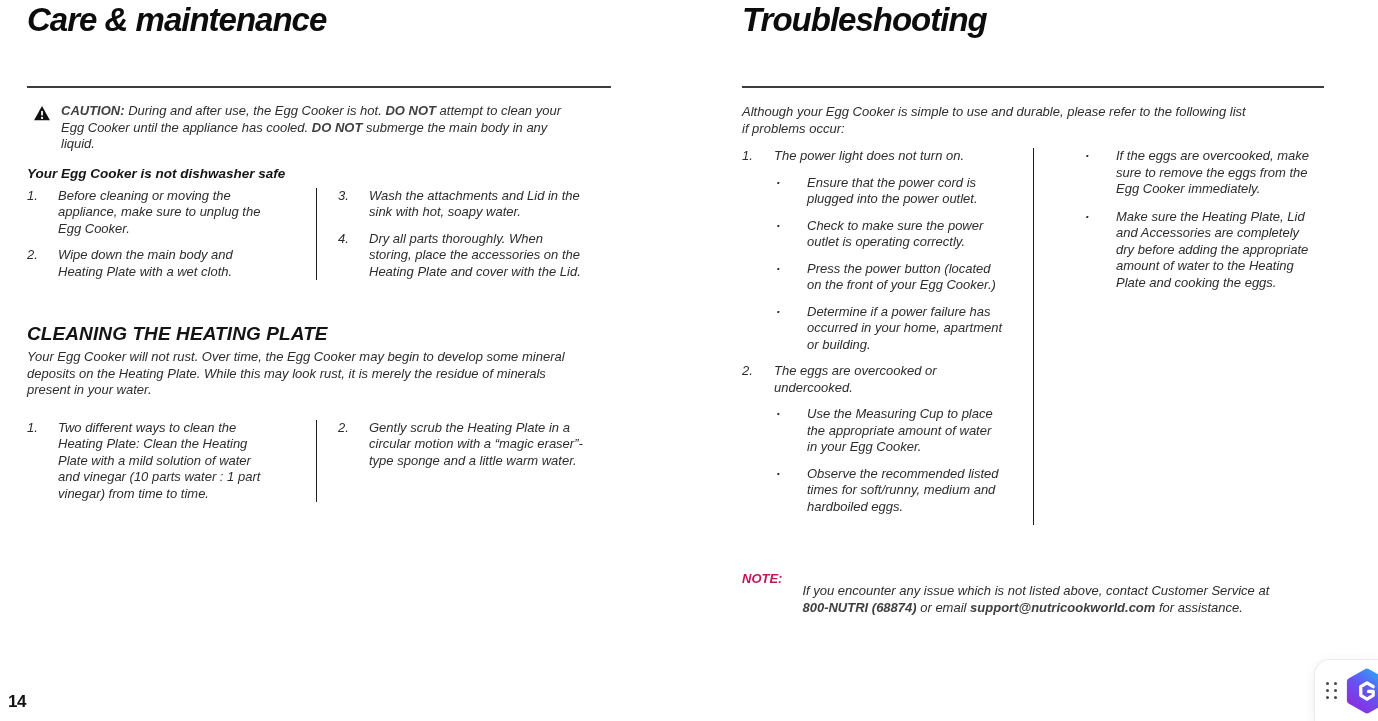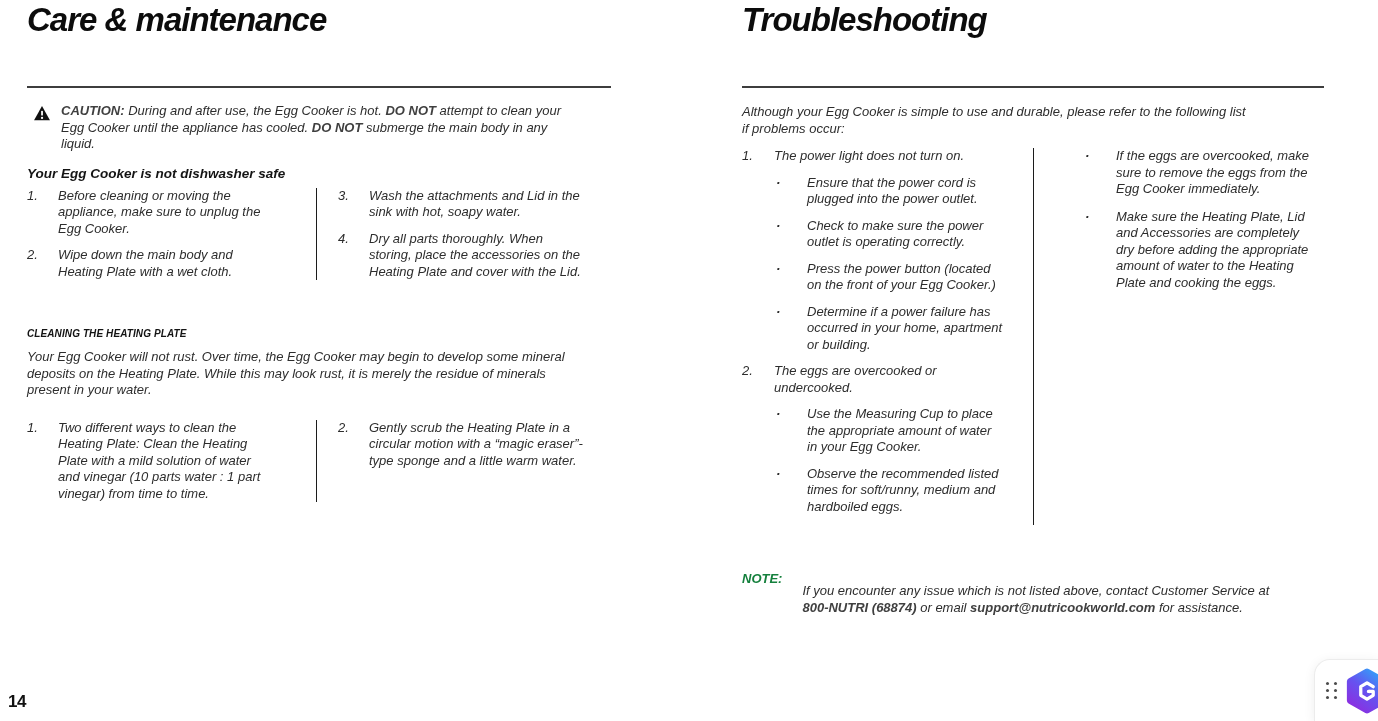--- a/index.html
+++ b/index.html
@@ -31,42 +31,42 @@
   
   .two-col-list { display:flex; margin-top:6px; }
   .list-col-1 { width:289px; flex:none; }
   .list-col-2 { margin-left:21px; flex:none; }
   .v-divider { width:0; border-left:1.5px solid #1c1c1c; flex:none; }
   .list-item { display:flex; margin-bottom:10px; }
   .list-item:last-child { margin-bottom:0; }
   .li-num { flex:none; width:31px; }
   .li-text { width:218px; }
 
-  .upper-head { margin-top:45px; font-size:10px; line-height:17px; font-weight:700; color:#141414; letter-spacing:0.1px; }
+  .upper-head { margin-top:45px; font-size:19px; line-height:17px; font-weight:700; color:#141414; letter-spacing:0.1px; }
   .cleaning-para { margin:7px 0 0 0; width:560px; }
   .mt21 { margin-top:21px; }
 
   
   .intro { margin:16px 0 0 0; width:505px; }
   .trouble-wrap { display:flex; margin-top:11px; }
   .t-col1 { width:291px; flex:none; }
   .t-col2 { margin-left:51px; flex:none; width:240px; }
   .p-item { display:flex; }
   .p-num { flex:none; width:32px; }
   .p-text { width:228px; }
   .bullets { margin:10px 0 10px 34px; }
   .b-row { display:flex; margin-bottom:10px; }
   .b-row:last-child { margin-bottom:0; }
   .b-dot { flex:none; width:31px; font-weight:700; }
   .b-text { width:196px; }
   .t-col2 .b-row { margin:0 0 11px 0; }
   .t-col2 .b-text { width:193px; }
 
   .note { display:flex; margin-top:46px; }
-  .note-label { flex:none; font-weight:700; color:#15803d; margin-right:8px; }
+  .note-label { flex:none; font-weight:700; color:#be185d; margin-right:8px; }
   .note-text { margin:12px; width:490px; }
 
   .page-number {
     position:absolute; left:8px; top:692px;
     font-size:17px; font-weight:700; color:#121212; letter-spacing:-0.5px;
   }
 
   
   .ext-widget {
     position:absolute; right:0; bottom:0; width:63px; height:61px;

